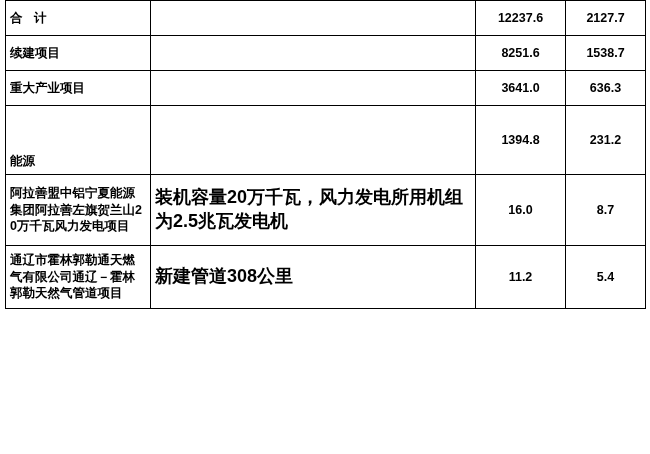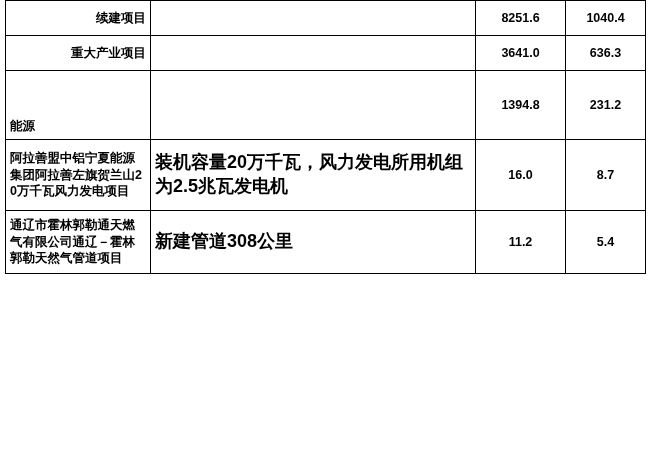--- a/index.html
+++ b/index.html
@@ -64,21 +64,21 @@
     font-size: 13px;
   }
   .hdr .two-line {
     line-height: 1.25;
   }
   .row-sum td {
     height: 30px;
   }
   .cell-left { text-align: left; }
   .indent-1 { padding-left: 14px; letter-spacing: 4px; }
-  .indent-2 { padding-left: 14px; text-align: right; }
+  .indent-2 { padding-left: 14px; }
   .num { text-align: center; }
   .row-energy td {
     height: 62px;
   }
   .row-energy .label {
     vertical-align: bottom;
     padding-bottom: 4px;
   }
   .row-project td {
     height: 66px;
@@ -107,26 +107,32 @@
 
   <table class="main">
     <colgroup>
       <col class="col-name">
         <col class="col-scale">
         <col class="col-total">
         <col class="col-plan">
     </colgroup>
     <tbody>
 
+      <tr class="row-sum">
+        <td class="cell-left indent-1">合    计</td>
+        <td></td>
+        <td class="num">12237.6</td>
+        <td class="num">2127.7</td>
+      </tr>
 
       <tr class="row-sum">
         <td class="cell-left indent-2">续建项目</td>
         <td></td>
         <td class="num">8251.6</td>
-        <td class="num">1040.4</td>
+        <td class="num">1538.7</td>
       </tr>
 
       <tr class="row-sum">
         <td class="cell-left indent-2">重大产业项目</td>
         <td></td>
         <td class="num">3641.0</td>
         <td class="num">636.3</td>
       </tr>
 
       <tr class="row-energy">

